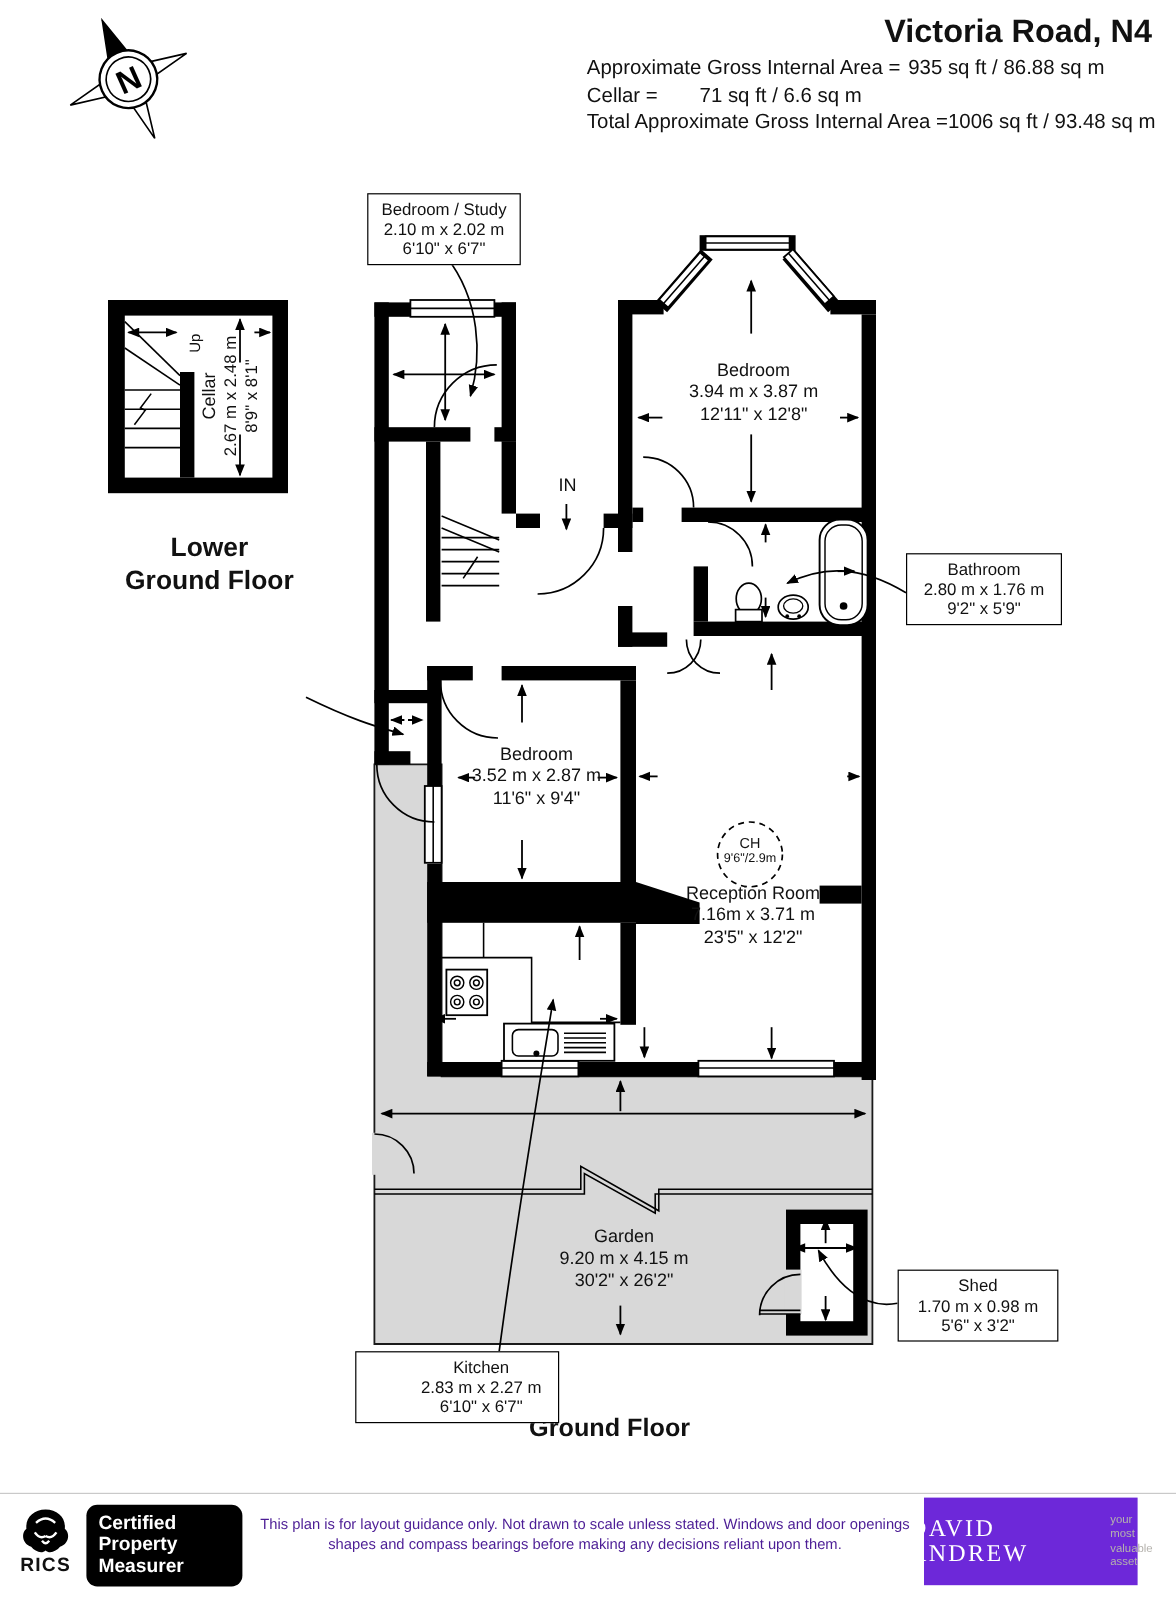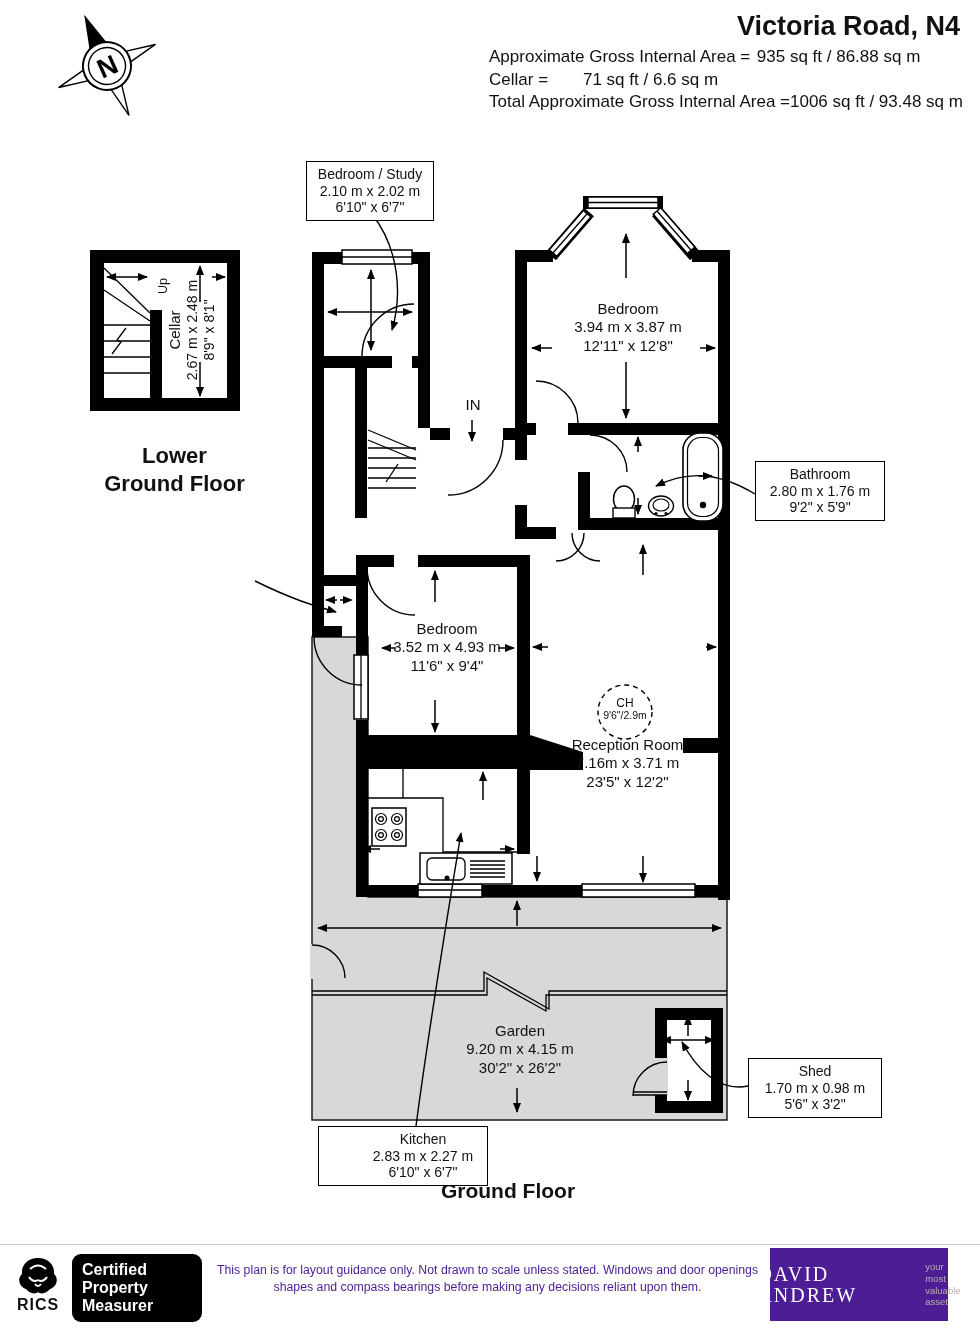--- a/index.html
+++ b/index.html
@@ -42,21 +42,21 @@
 
   .footer{position:absolute;left:0;top:1244px;width:980px;height:98px;border-top:1px solid #c9c9c9;z-index:5;}
   .rics{position:absolute;left:12px;top:12px;width:52px;text-align:center;}
   .rics .word{font-weight:bold;font-size:16px;letter-spacing:1px;margin-top:1px;}
   .certbox{position:absolute;left:72px;top:9px;width:110px;background:#000;color:#fff;
            border-radius:9px;padding:7px 10px;font-weight:bold;font-size:16px;line-height:1.12;}
   .certbox span{display:block;}
   .disclaimer{position:absolute;left:205px;top:17px;width:565px;text-align:center;
               font-size:12.3px;line-height:1.4;color:#4c1d95;}
   .disclaimer span{display:block;}
-  .dabox{position:absolute;left:770px;top:3px;width:178px;height:73px;background:#4c1d95;
+  .dabox{position:absolute;left:770px;top:3px;width:178px;height:73px;background:#6d28d9;
          display:flex;align-items:center;justify-content:center;}
   .daname{font-family:"Liberation Serif", serif;color:#fff;font-size:20px;line-height:1.05;
           letter-spacing:2px;text-align:left;}
   .daname span{display:block;}
   .dadiv{width:2px;height:42px;margin:0 9px 0 11px;}
   .datag{font-size:9.5px;line-height:1.25;color:#b5b2ad;text-align:left;margin-left:48px;}
   .datag span{display:block;}
 </style>
 </head>
 <body>
@@ -323,34 +323,34 @@
   <div class="callout" style="left:755px;top:461px;width:120px;">
     <span>Bathroom</span>
     <span>2.80 m x 1.76 m</span>
     <span>9'2" x 5'9"</span>
   </div>
   <div class="callout" style="left:748px;top:1058px;width:124px;">
     <span>Shed</span>
     <span>1.70 m x 0.98 m</span>
     <span>5'6" x 3'2"</span>
   </div>
-  <div class="callout" style="left:318px;top:1126px;width:120px;padding-left:44px;">
+  <div class="callout" style="left:296px;top:1126px;width:120px;padding-left:44px;">
     <span>Kitchen</span>
     <span>2.83 m x 2.27 m</span>
     <span>6'10" x 6'7"</span>
   </div>
 
   <div class="room-label" style="left:528px;top:300px;width:200px;">
     <span>Bedroom</span>
     <span>3.94 m x 3.87 m</span>
     <span>12'11" x 12'8"</span>
   </div>
   <div class="room-label" style="left:347px;top:620px;width:200px;">
     <span>Bedroom</span>
-    <span>3.52 m x 4.93 m</span>
+    <span>3.52 m x 2.87 m</span>
     <span>11'6" x 9'4"</span>
   </div>
   <div class="room-label" style="left:525px;top:736px;width:205px;">
     <span>Reception Room</span>
     <span>7.16m x 3.71 m</span>
     <span>23'5" x 12'2"</span>
   </div>
   <div class="room-label" style="left:420px;top:1022px;width:200px;">
     <span>Garden</span>
     <span>9.20 m x 4.15 m</span>

